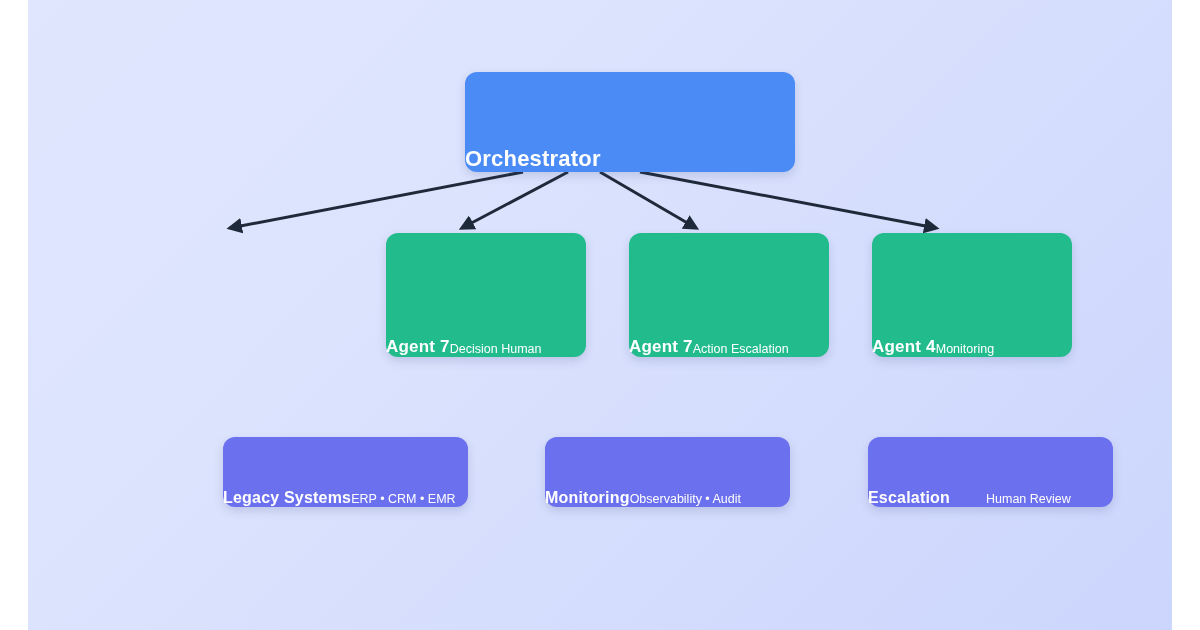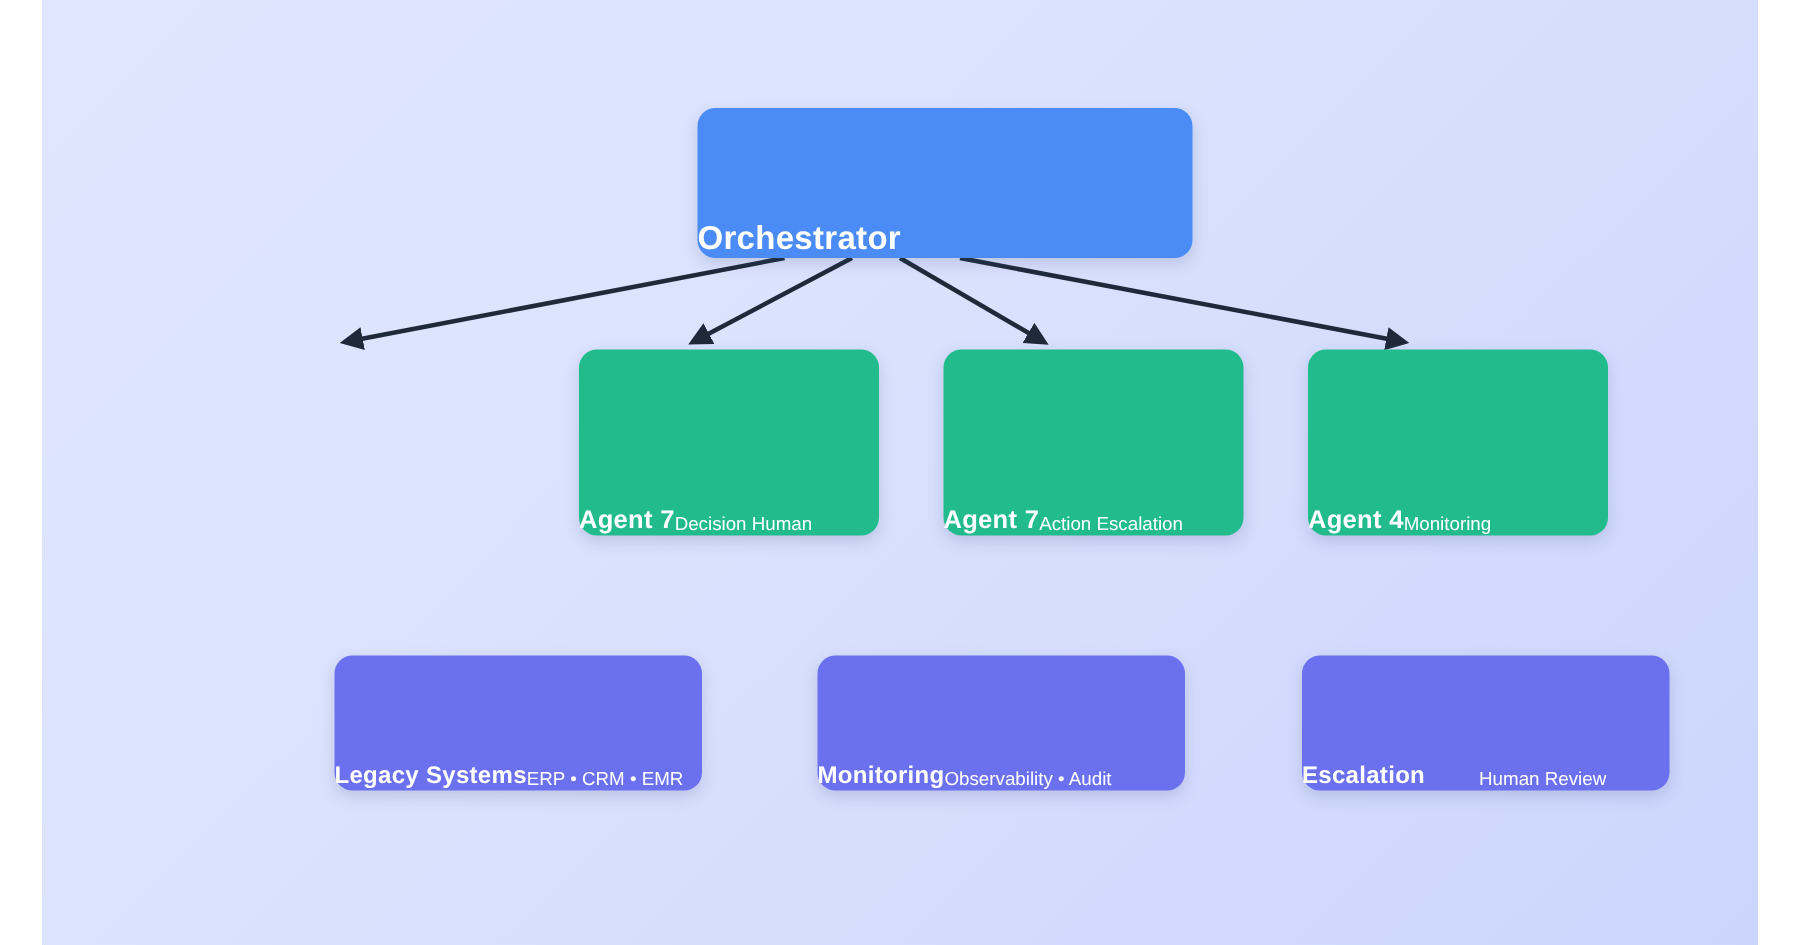--- a/index.html
+++ b/index.html
@@ -97,21 +97,21 @@
   .agent-pos-0 { left: 115px; }
   .agent-pos-1 { left: 358px; }
   .agent-pos-2 { left: 601px; }
   .agent-pos-3 { left: 844px; }
 
   
   .node-support {
     background: #6b70ef;
     top: 437px;
     width: 245px;
-    height: 90px;
+    height: 70px;
     padding-top: 26px;
   }
   .node-support .node-title {
     font-size: 16px;
     line-height: 19px;
   }
   .node-support .node-subtitle {
     font-size: 12.5px;
     line-height: 15px;
     margin-top: 15px;

